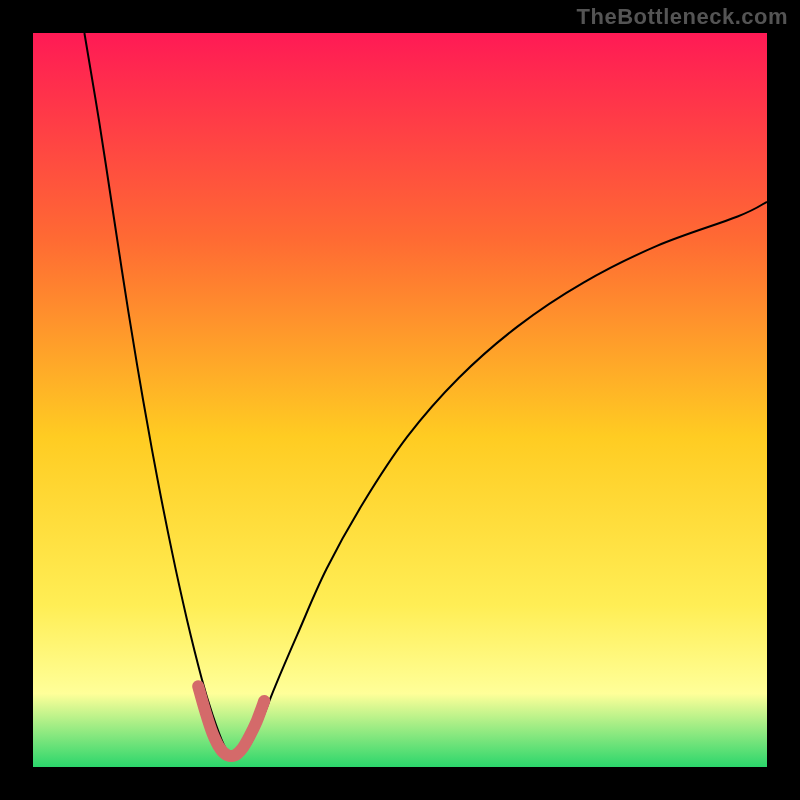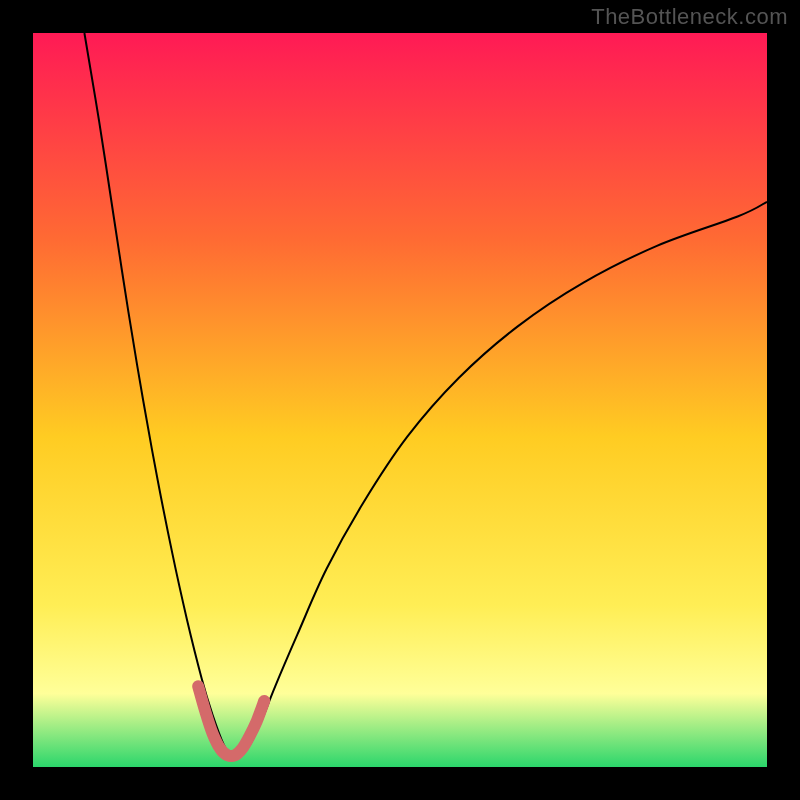--- a/index.html
+++ b/index.html
@@ -15,21 +15,21 @@
     width: 800px;
     height: 800px;
     background: #000;
   }
   .watermark {
     position: absolute;
     top: 4px;
     right: 12px;
     color: #545454;
     font-size: 22px;
-    font-weight: 400;
+    font-weight: 700;
     letter-spacing: 0.5px;
     z-index: 10;
     user-select: none;
   }
   svg {
     display: block;
   }
 </style>
 </head>
 <body>

